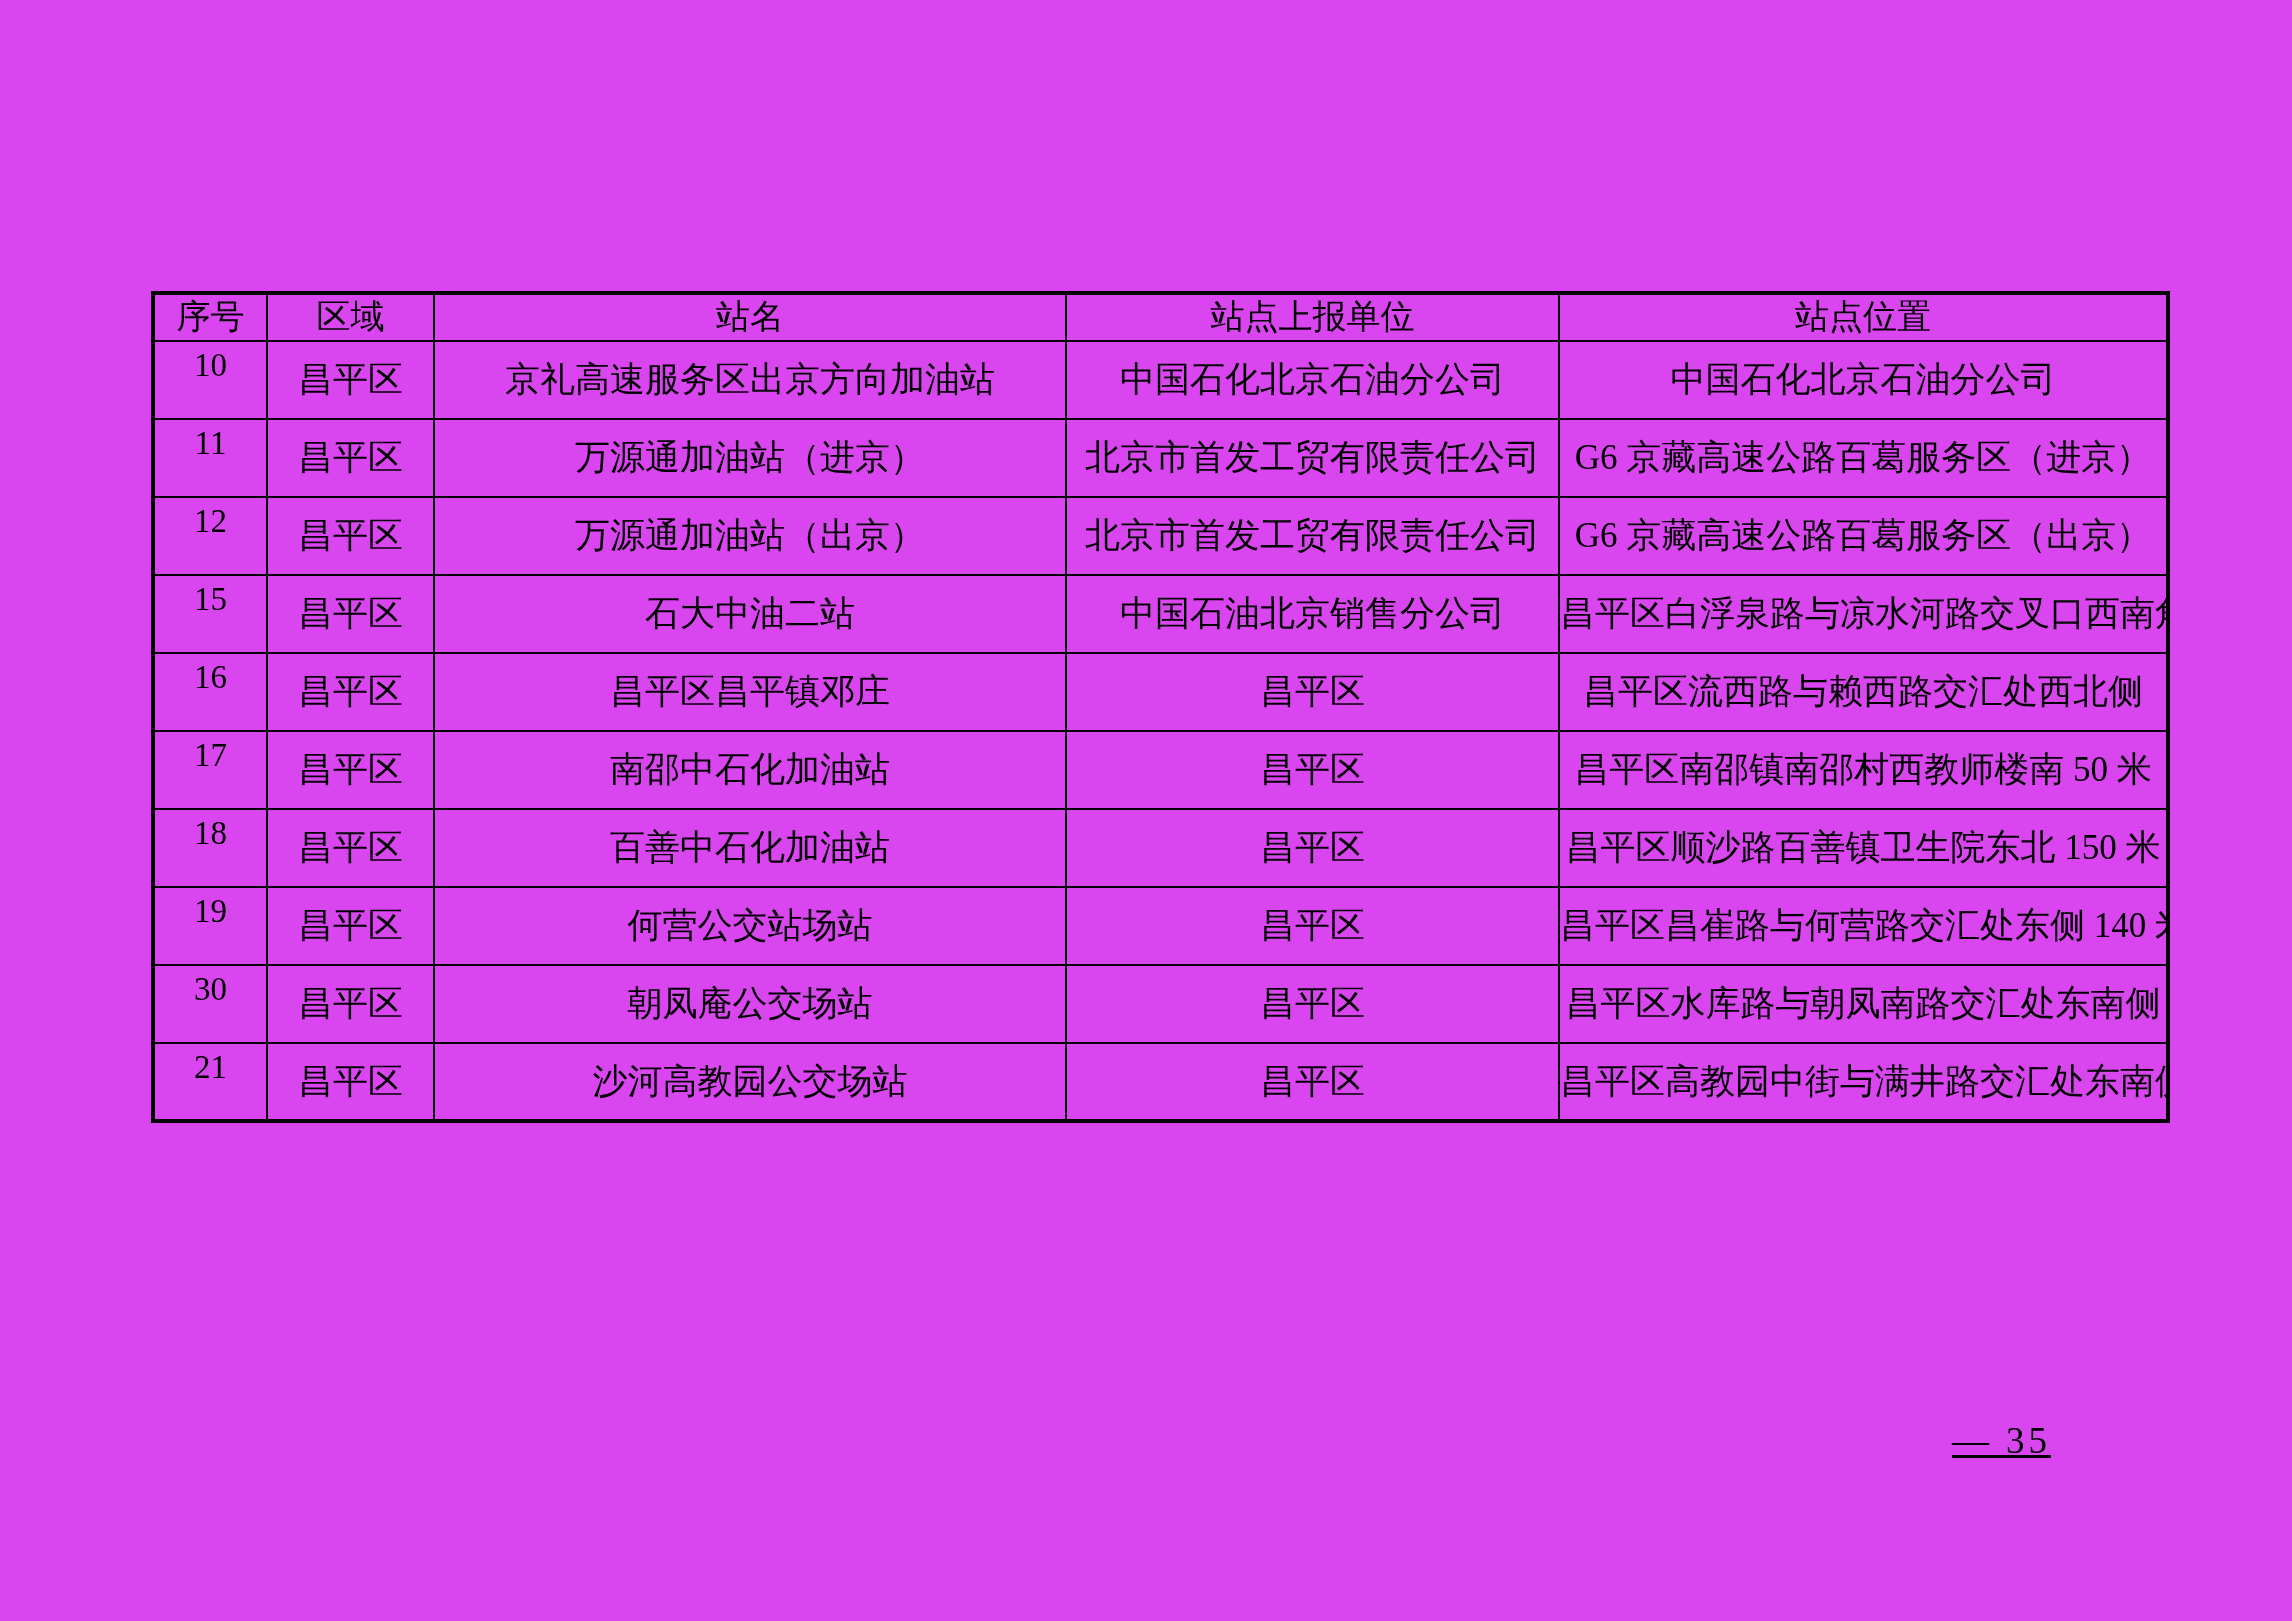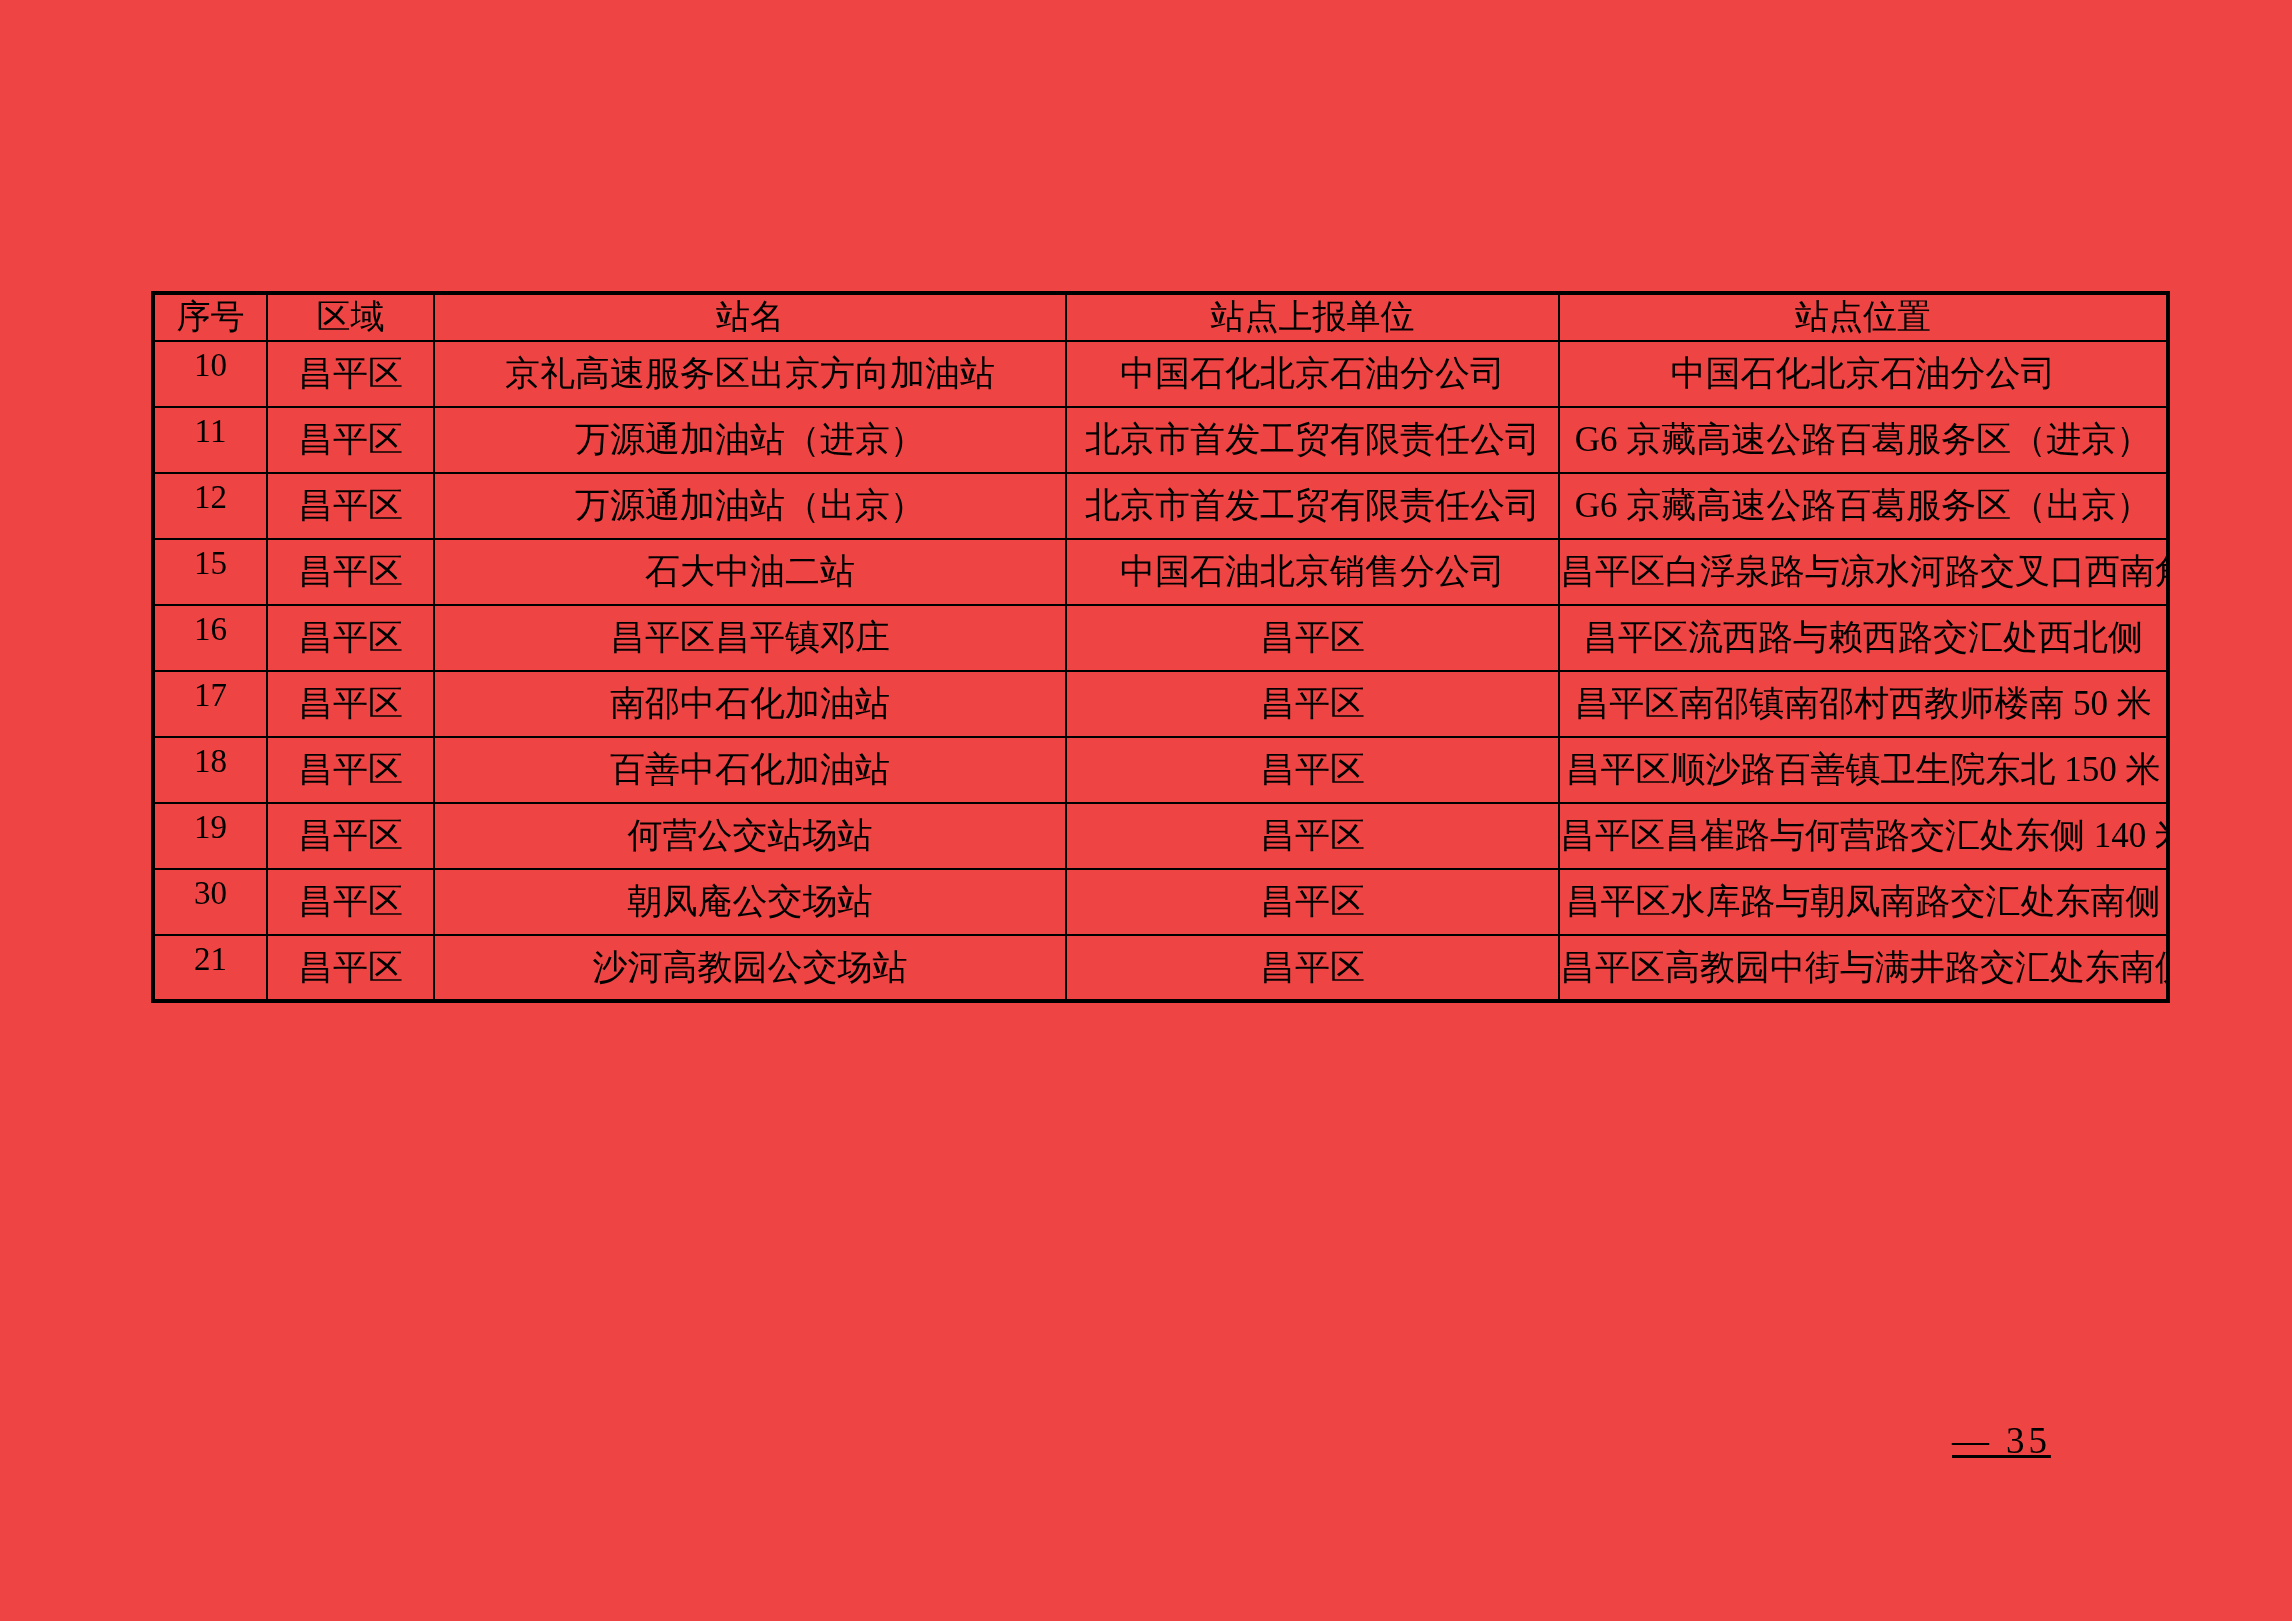--- a/index.html
+++ b/index.html
@@ -10,21 +10,21 @@
   body {
     width: 2293px;
     height: 1621px;
     position: relative;
     font-family: "Liberation Serif", "DejaVu Sans", sans-serif;
     color: #000000;
   }
   .page {
     position: absolute;
     inset: 0;
-    background: #ef4444;
+    background: #d946ef;
   }
   table.stations {
     position: absolute;
     left: 151px;
     top: 291px;
     width: 2014px;
     table-layout: fixed;
     border-collapse: collapse;
     border: 4.9px solid #000000;
   }
@@ -40,21 +40,21 @@
     vertical-align: middle;
     padding: 0;
     font-weight: normal;
     font-size: 35px;
     line-height: 1.25;
     overflow: hidden;
     white-space: nowrap;
   }
   table.stations thead tr { height: 48px; }
   table.stations thead th { font-size: 34px; }
-  table.stations tbody tr { height: 66px; }
+  table.stations tbody tr { height: 78px; }
   table.stations td.serial {
     vertical-align: top;
     padding-top: 6.9px;
     font-size: 33px;
     line-height: 1.0;
   }
   .pageno {
     position: absolute;
     left: 1952px;
     top: 1419px;

